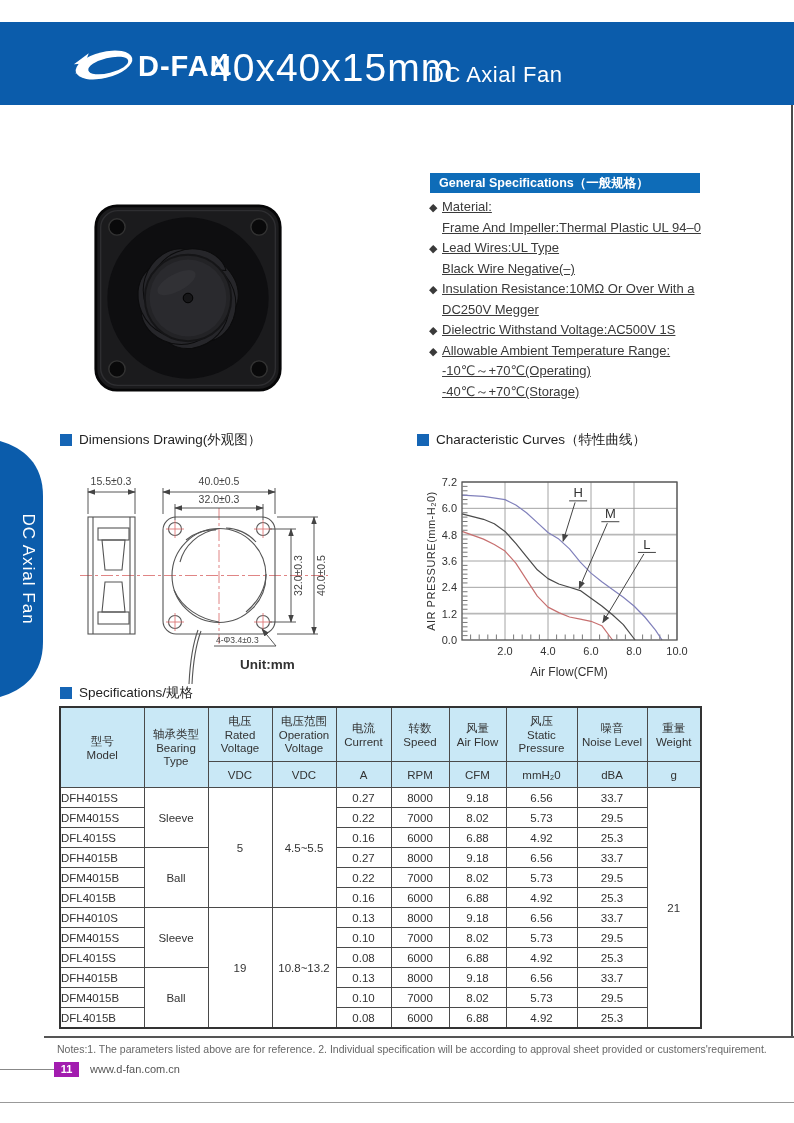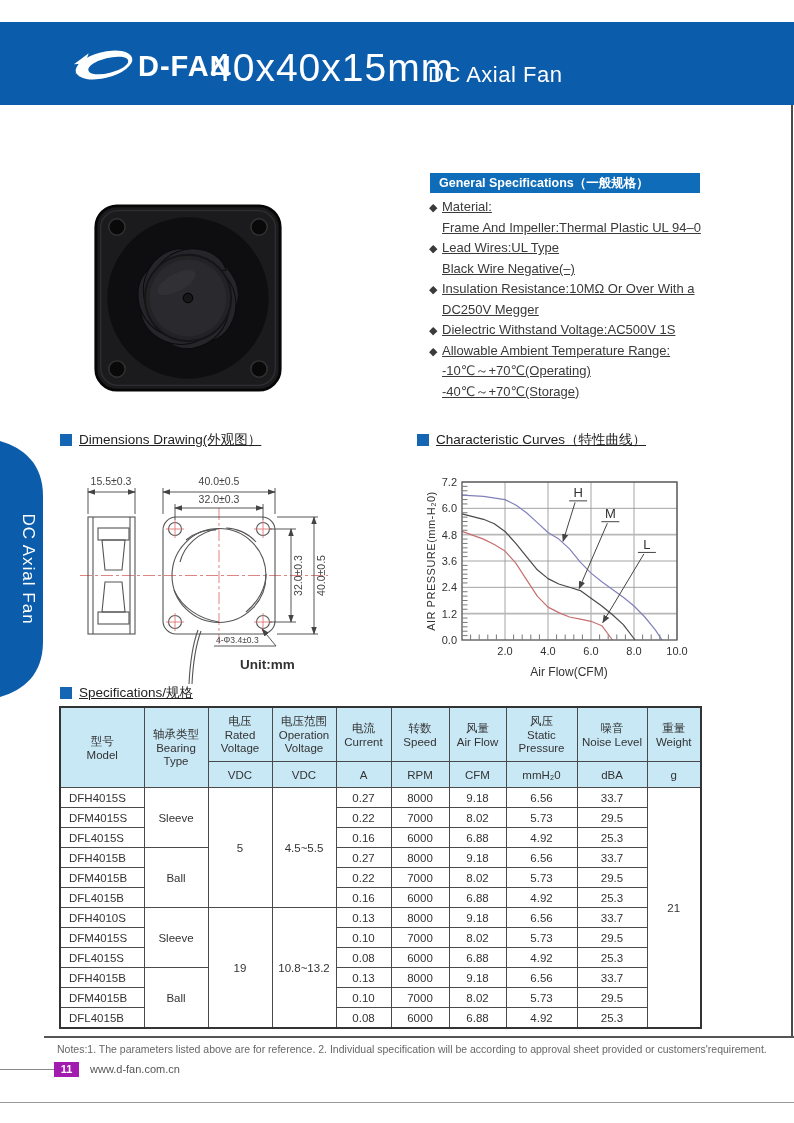--- a/index.html
+++ b/index.html
@@ -15,42 +15,42 @@
   .edge-line{left:791px;top:105px;width:2px;height:932px;background:#4a4a4a;}
   
   .model-heading{left:136px;top:130px;font-size:46px;color:#3a3633;letter-spacing:2px;}
   
   .gs-bar{left:430px;top:173px;width:270px;height:20px;background:var(--panel);
           color:#fff;font-size:12.5px;font-weight:bold;line-height:20px;padding-left:9px;box-sizing:border-box;}
   .gs-list{left:429px;top:197px;width:345px;font-size:13px;color:#3a3a3a;}
   .sli{line-height:20.5px;white-space:nowrap;text-decoration:underline;}
   .bdot{display:inline-block;width:13px;font-size:11px;}
   
-  .sec{display:flex;align-items:center;gap:7px;font-size:13.5px;color:#222;text-decoration:underline;}
+  .sec{display:flex;align-items:center;gap:7px;font-size:13.5px;color:#222;}
   .sq{width:12px;height:12px;background:#1565b5;flex:0 0 auto;}
   .sec-dim{left:60px;top:431px;}
   .sec-cur{left:417px;top:431px;justify-content:flex-end;}
   .sec-spec{left:60px;top:684px;text-align:right;}
   
   .tick{font-size:11px;fill:#333;}
   .ax{font-size:12px;fill:#333;}
   .ax2{font-size:11px;fill:#333;letter-spacing:.5px;}
   .clabel{font-size:13px;fill:#333;}
   .dimtxt{font-size:10.5px;fill:#444;}
   .dimtxt-s{font-size:8.5px;fill:#444;}
   .unitmm{font-size:13.5px;fill:#333;font-weight:bold;}
   
   .spec-table{left:59px;top:706px;border-collapse:collapse;table-layout:fixed;
               font-size:11.5px;color:#333;border:2px solid #333;}
   .spec-table th,.spec-table td{border:1px solid #4a4a4a;text-align:center;padding:0 2px;overflow:hidden;}
   .spec-table thead th{background:var(--thbg);font-weight:normal;}
   .spec-table .hrow1 th{height:53px;}
   .spec-table .hrow2 th{height:25px;}
   .spec-table tbody td{height:19px;}
-  .spec-table td.model{text-align:left;padding-left:8px;}
+  .spec-table td.model{text-align:left;padding-left:0;}
   .zh{display:block;font-size:11.5px;}
   .en{display:block;font-size:11.5px;line-height:13px;}
   
   .notes-line{left:44px;top:1036px;width:750px;height:2px;background:#555;}
   .notes{left:57px;top:1043px;font-size:10.5px;color:#666;white-space:nowrap;}
   .badge-line{left:0;top:1069px;width:54px;height:1px;background:#888;}
   .page-badge{left:54px;top:1062px;width:25px;height:15px;background:#a21caf;color:#fff;
               font-size:11px;font-weight:bold;text-align:center;line-height:15px;}
   .website{left:90px;top:1063px;font-size:11px;color:#555;}
   .bottom-line{left:0;top:1102px;width:794px;height:1px;background:#999;}

